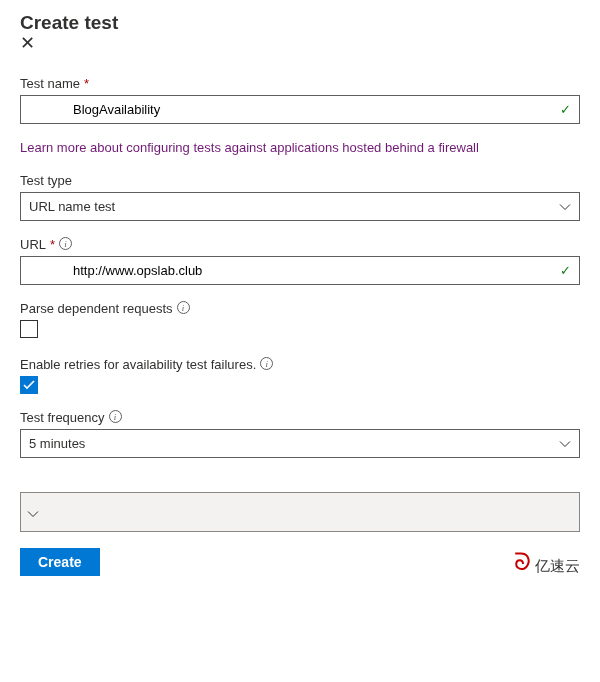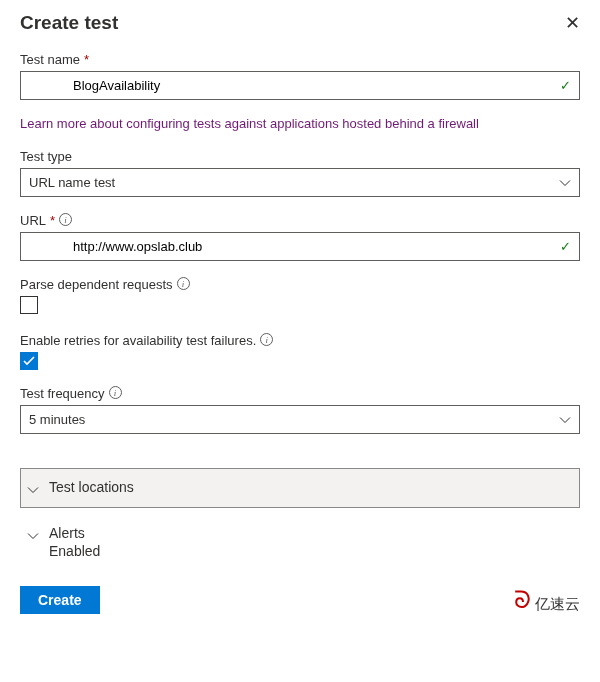--- a/index.html
+++ b/index.html
@@ -1,18 +1,18 @@
 <!DOCTYPE html>
 <html><head>
 <meta charset="utf-8">
 <style>
 * { box-sizing: border-box; margin: 0; padding: 0; }
 body { font-family: 'Segoe UI', Arial, sans-serif; font-size: 13px; color: #323130; width: 600px; background: #fff; }
 .panel { padding: 12px 20px 20px 20px; }
-.header { display: flex; justify-content: space-between; align-items: center; margin-bottom: 18px; }
+.header { display: flex; justify-content: space-between; align-items: flex-start; margin-bottom: 24px; flex-direction: column; }
 .header h1 { font-size: 19px; font-weight: 600; }
 .close { font-size: 18px; cursor: pointer; font-weight: 300; line-height: 1; }
 .field { margin-bottom: 16px; }
 .label { font-size: 13px; font-weight: 400; color: #323130; margin-bottom: 4px; display: flex; align-items: flex-start; gap: 4px; }
 .req { color: #a80000; }
 .info { display: inline-flex; width: 13px; height: 13px; border: 1px solid #605e5c; border-radius: 50%; align-items: center; justify-content: center; font-size: 9px; font-style: italic; font-family: Georgia, serif; color: #605e5c; cursor: help; }
 .input-wrap { position: relative; border: 1px solid #605e5c; background: #fff; display: flex; align-items: center; padding-left: 44px; }
 .input-wrap input { border: none; outline: none; width: 100%; padding: 6px 28px 6px 8px; font-size: 13px; font-family: inherit; background: transparent; }
 .tick { position: absolute; right: 8px; color: #107c10; font-size: 13px; pointer-events: none; }
 .select-wrap { position: relative; border: 1px solid #605e5c; background: #fff; display: flex; align-items: center; padding: 6px 28px 6px 8px; cursor: pointer; }
@@ -116,36 +116,24 @@
 
   <div style="height:18px"></div>
 
   <div class="section boxed">
     <span class="toggle">
       <svg width="12" height="8" viewBox="0 0 12 8">
           <path d="M1 1.5 L6 6.5 L11 1.5" fill="none" stroke="#323130" stroke-width="1"></path>
         </svg>
     </span>
     <div class="section-body">
-      <div class="section-title">Test locations</div>
     </div>
   </div>
 
 
-  <div class="section">
-    <span class="toggle">
-      <svg width="12" height="8" viewBox="0 0 12 8">
-          <path d="M1 1.5 L6 6.5 L11 1.5" fill="none" stroke="#323130" stroke-width="1"></path>
-        </svg>
-    </span>
-    <div class="section-body">
-      <div class="section-title">Alerts</div>
-      <div class="section-sub">Enabled</div>
-    </div>
-  </div>
 
   <div class="footer">
     <button class="btn">Create</button>
     <div class="wm">
       <span class="wm-logo">ᘐ</span>
       <span class="wm-text">亿速云</span>
     </div>
   </div>
 </div>
 

